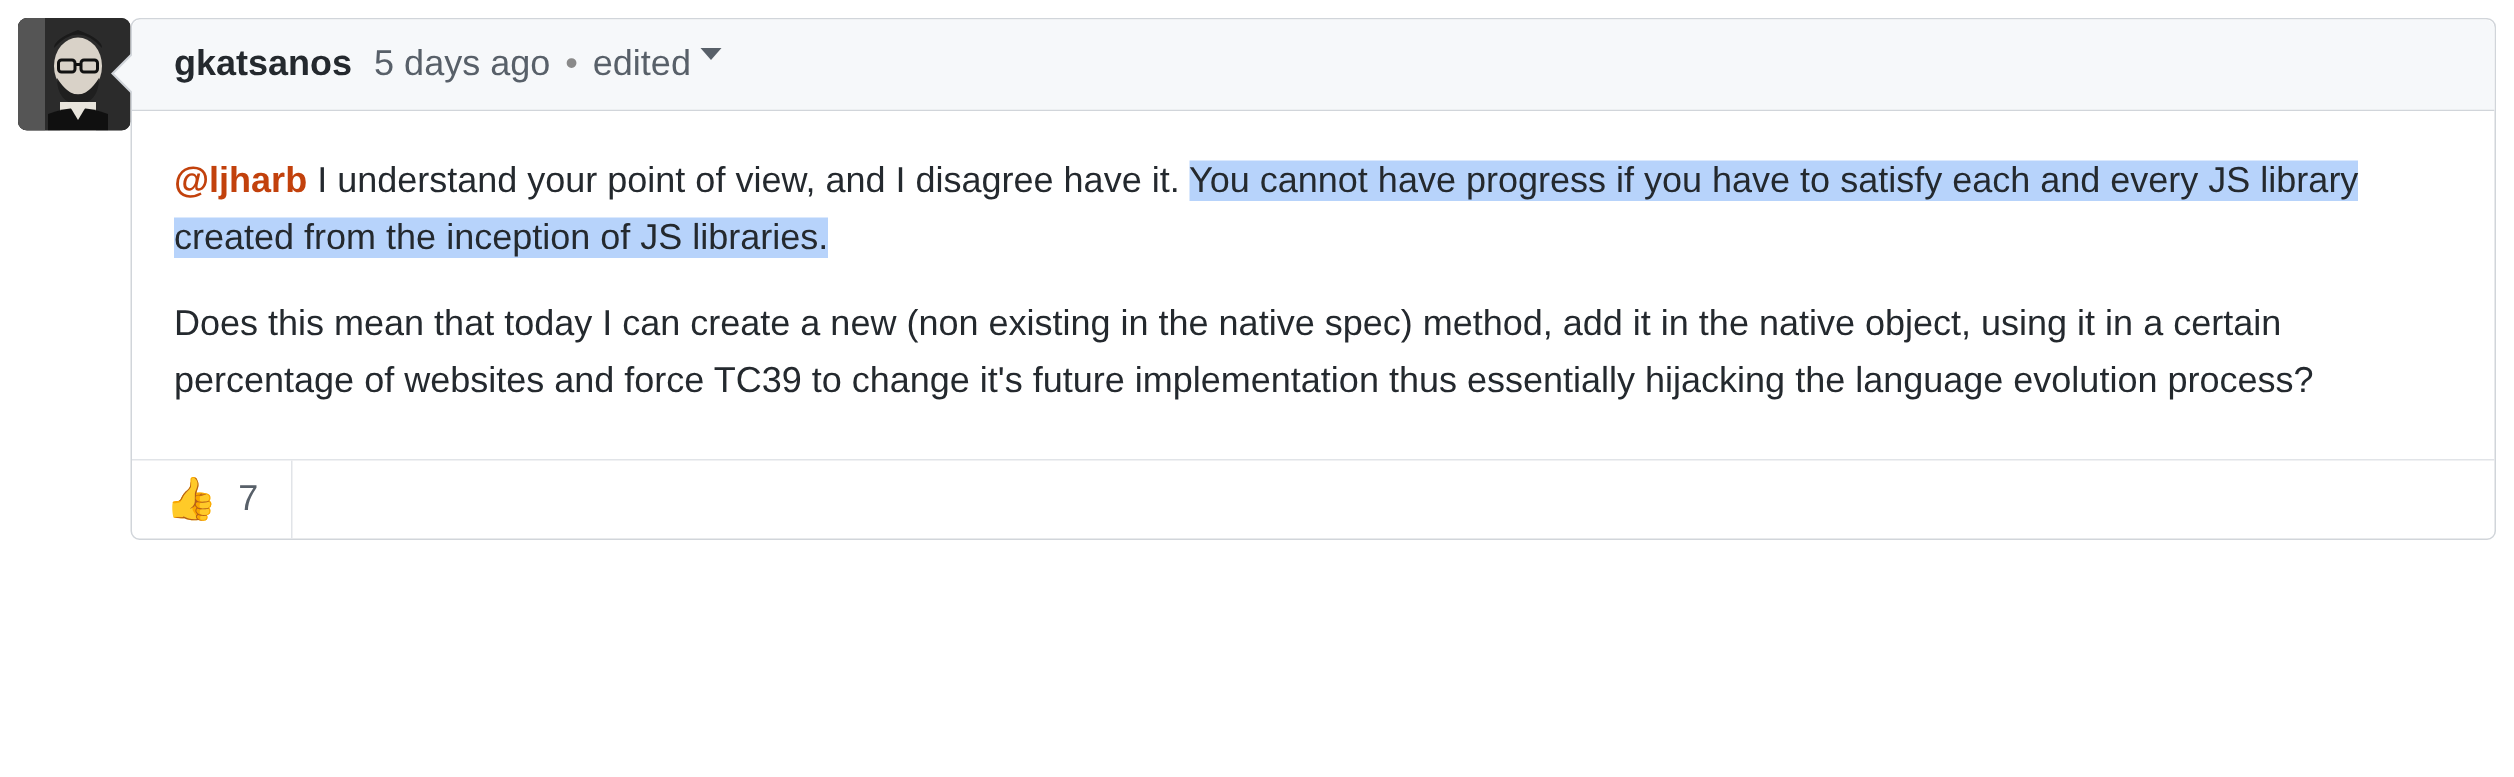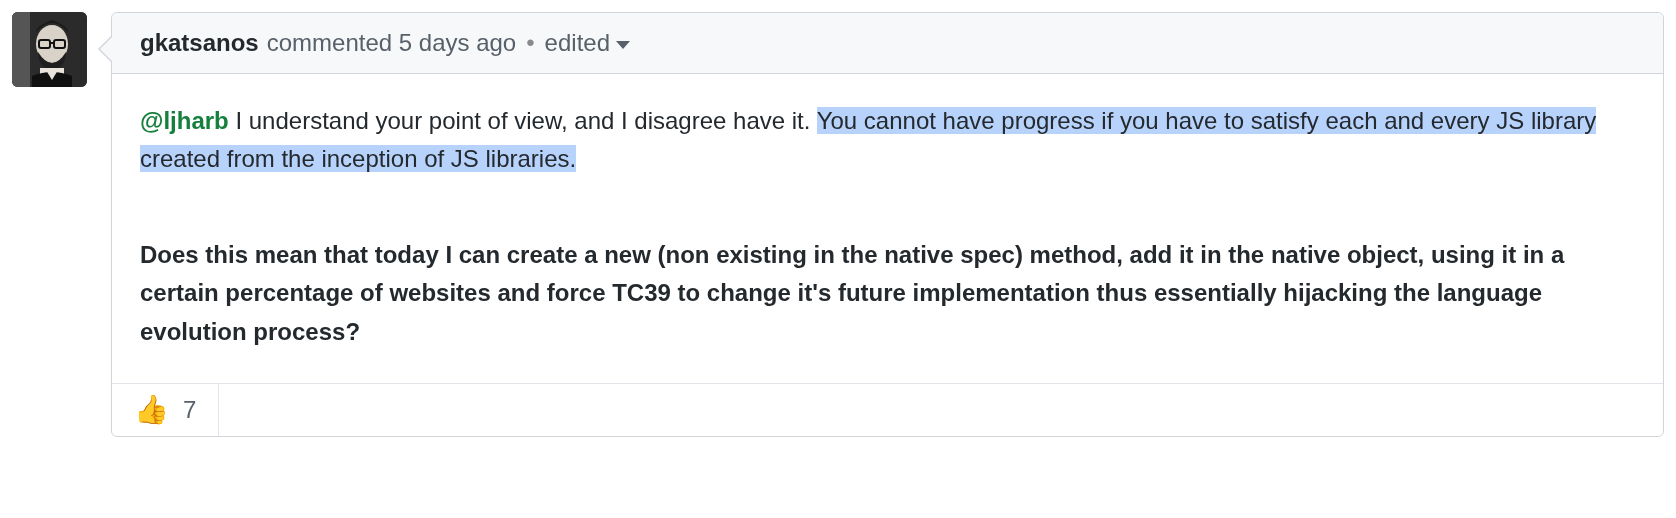--- a/index.html
+++ b/index.html
@@ -5,21 +5,20 @@
     * { box-sizing: border-box; margin: 0; padding: 0; }
     body {
       font-family: -apple-system, BlinkMacSystemFont, "Segoe UI", Helvetica, Arial, sans-serif;
       background: #ffffff;
       padding: 12px;
       color: #24292e;
       font-size: 24px;
     }
     .wrapper {
       display: flex;
-      gap: 24px;
       align-items: flex-start;
       max-width: 1676px;
     }
     .avatar {
       width: 75px;
       height: 75px;
       border-radius: 6px;
       flex-shrink: 0;
       background: #3a3a3a;
       position: relative;
@@ -73,49 +72,48 @@
       font-weight: 600;
       color: #24292e;
       margin-right: 8px;
     }
     .bullet {
       margin: 0 10px;
       color: #8a8a8a;
     }
     .edited-dropdown {
       display: inline-flex;
-      align-items: center;
+      align-items: flex-start;
       gap: 6px;
       cursor: pointer;
     }
     .caret {
       width: 0;
       height: 0;
       border-left: 7px solid transparent;
       border-right: 7px solid transparent;
       border-top: 8px solid #586069;
       display: inline-block;
       margin-top: 3px;
     }
     .comment-body {
       padding: 28px 28px 32px 28px;
       line-height: 1.6;
       color: #24292e;
       font-size: 24px;
     }
     .mention {
       font-weight: 600;
-      color: #15803d;
+      color: #c2410c;
     }
     .highlight {
       background: #b7d3fb;
     }
     .para2 {
-      margin-top: 57px;
-      font-weight: bold;
+      margin-top: 18px;
     }
     .reactions {
       border-top: 1px solid #e1e4e8;
       display: flex;
     }
     .reaction-item {
       display: inline-flex;
       align-items: center;
       gap: 14px;
       padding: 12px 22px;
@@ -151,21 +149,20 @@
 
       <rect x="28" y="56" width="24" height="20" fill="#e8e4dc"></rect>
       <path d="M20 75 L20 64 Q40 56 60 64 L60 75 Z" fill="#101010"></path>
       <path d="M34 58 L40 68 L46 58 Z" fill="#e8e4dc"></path>
     </svg>
   </div>
 
   <div class="comment-container">
     <div class="comment-header">
       <a class="author">gkatsanos</a>
-      <span>commented</span>
       <span>&nbsp;</span>
       <a>5 days ago</a>
       <span class="bullet">•</span>
       <span class="edited-dropdown">
         <span>edited</span>
         <span class="caret"></span>
       </span>
     </div>
 
     <div class="comment-body">

